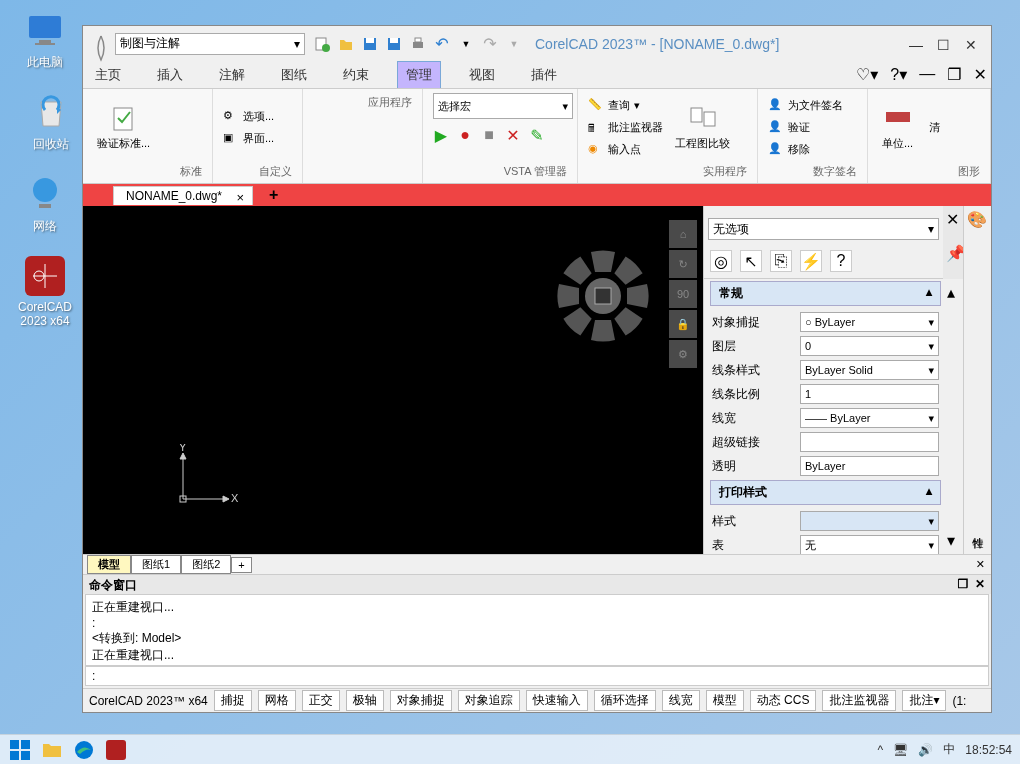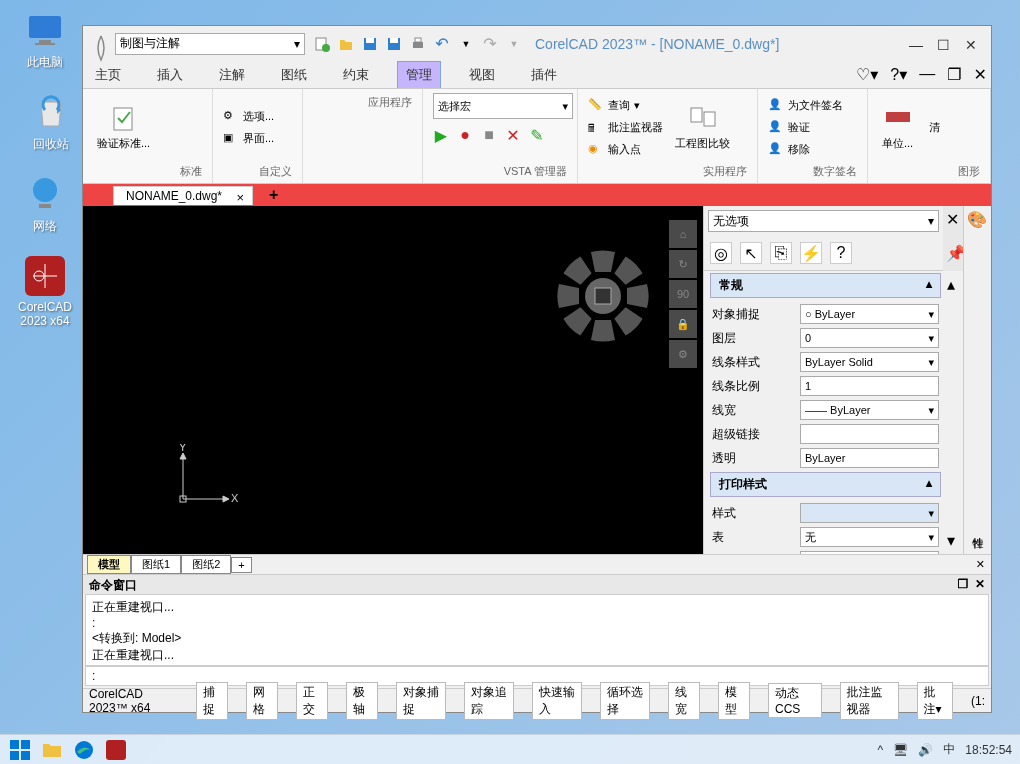--- a/index.html
+++ b/index.html
@@ -76,21 +76,21 @@
 .layout-tabs { height: 20px; background: #f0f0f0; display: flex; align-items: center; padding-left: 4px; font-size: 11px; border-top:1px solid #ccc;}
 .layout-tab { border: 1px solid #888; padding: 1px 10px; cursor: pointer; background:#fff;}
 .layout-tab.active { background: #fff8c0; font-weight: bold; }
 
 
 .cmd-header { height: 20px; background: #e8e8e8; padding: 2px 6px; font-size: 12px; font-weight: bold; display:flex; justify-content:space-between; border-top:1px solid #ccc;}
 .cmd-body { height: 72px; background: #fff; border: 1px solid #ccc; padding: 4px 6px; font-size: 12px; overflow-y: auto; margin:0 2px;}
 .cmd-input { height: 20px; display: flex; align-items: center; padding: 0 6px; font-size: 12px; border:1px solid #ccc; margin:0 2px 2px; background:#fff;}
 
 
-.statusbar { height: 24px; display: flex; align-items: center; padding: 0 6px; font-size: 12px; gap: 18px; border-top:1px solid #ccc;}
+.statusbar { height: 24px; display: flex; align-items: center; padding: 0 6px; font-size: 12px; gap: 6px; border-top:1px solid #ccc;}
 .status-btn { border: 1px solid #bbb; padding: 1px 6px; cursor: pointer; background:#fff;}
 
 
 .taskbar { position: absolute; bottom: 0; left: 0; right: 0; height: 30px; background: rgba(230,240,250,0.9); display: flex; align-items: center; padding: 0 8px; border-top:1px solid rgba(0,0,0,0.1);}
 .task-icon { width: 24px; height: 24px; margin-right: 8px; cursor: pointer; display:flex; align-items:center; justify-content:center;}
 .systray { margin-left: auto; display: flex; align-items: center; gap: 10px; font-size: 12px; color:#333;}
 
 
 .rstrip { width: 28px; background:#f0f0f0; display:flex; flex-direction:column; align-items:center; padding-top:4px; gap:300px; border-left:1px solid #ccc;}
 </style>
@@ -356,21 +356,21 @@
         </g>
             <text x="58" y="58" fill="#ccc" font-size="11">X</text>
             <text x="6" y="7" fill="#ccc" font-size="11">Y</text>
           </svg>
       </div>
     </div>
 
     <div style="display:flex;">
     <div class="prop-panel">
       <div style="display:flex;">
-        <div style="flex:1;">
+        <div style="flex:1;margin-top:8px;">
           <div class="prop-header">
                 <div class="prop-combo">
                   <span>无选项</span>
                   <span>▾</span>
                 </div>
               </div>
           <div class="prop-toolbar">
             <div class="prop-tool">◎</div>
             <div class="prop-tool">↖</div>
             <div class="prop-tool">⎘</div>

